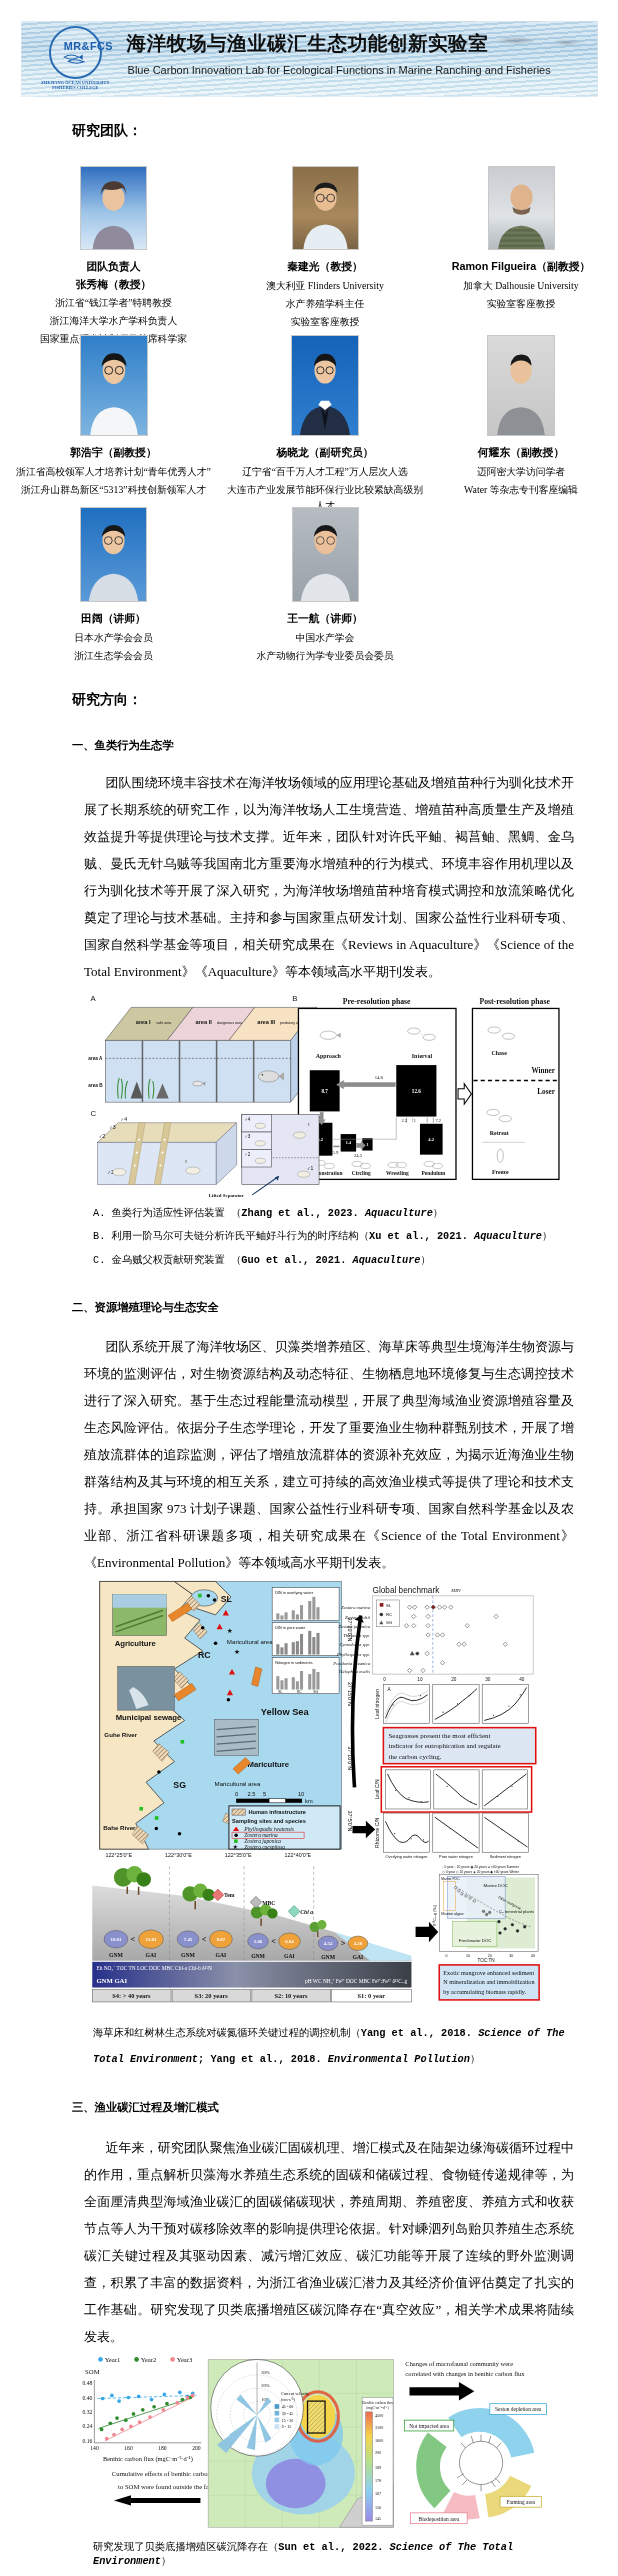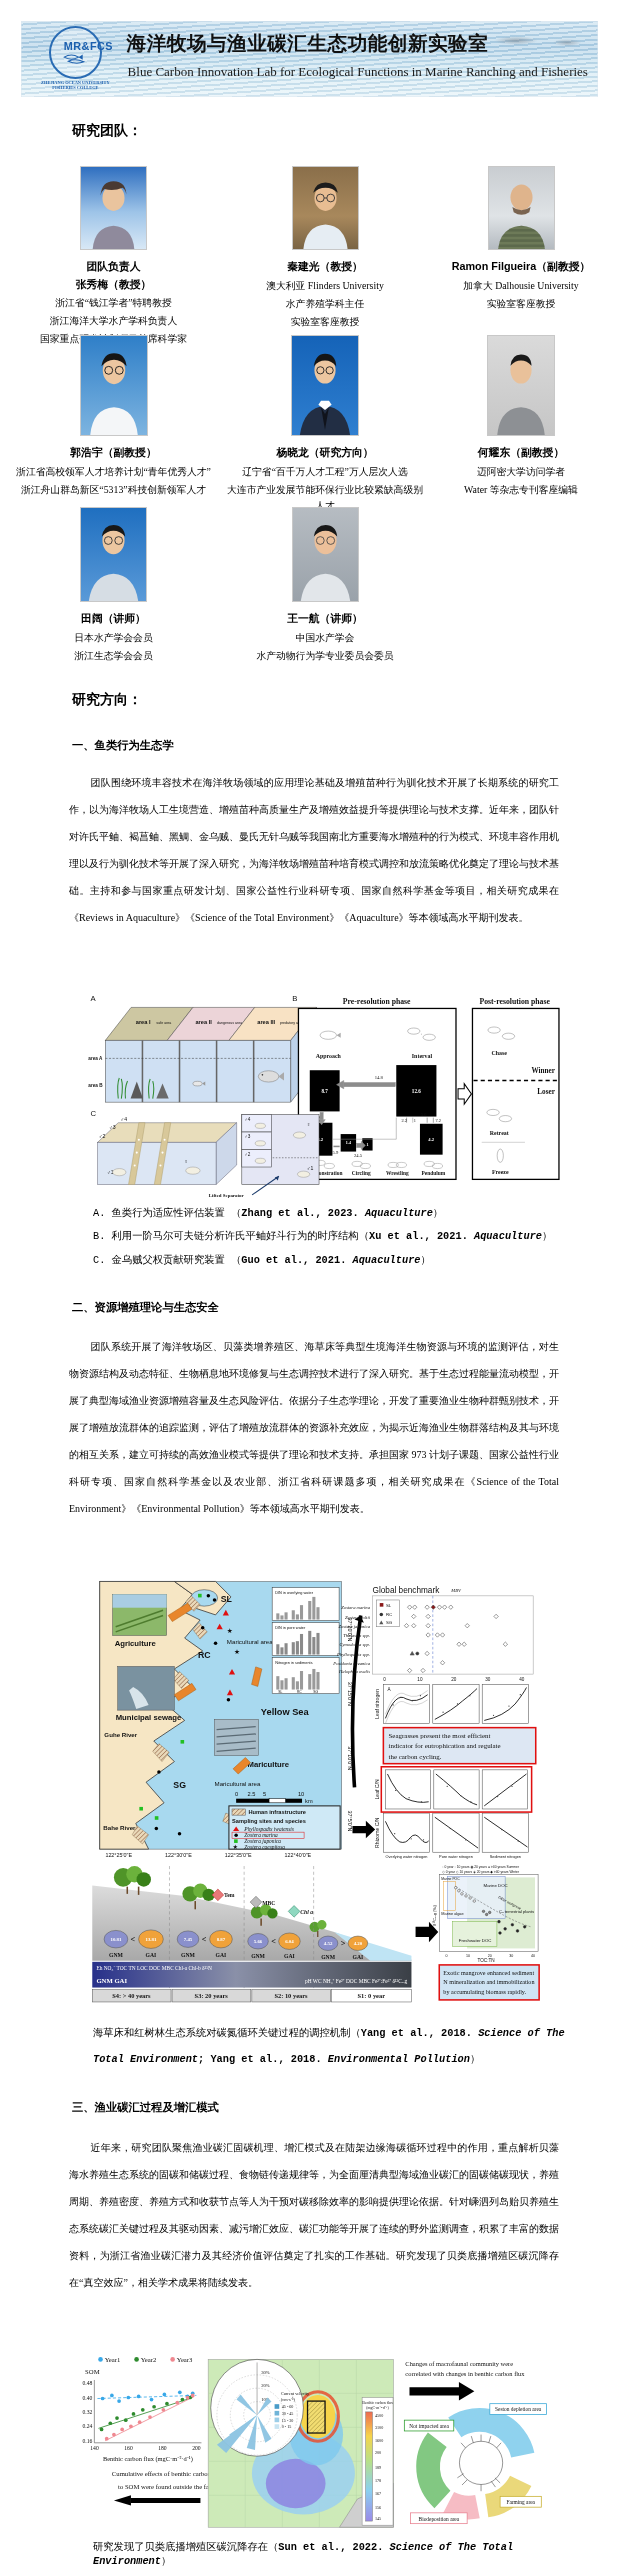--- a/index.html
+++ b/index.html
@@ -16,21 +16,21 @@
       repeating-linear-gradient(176deg, rgba(255,255,255,.38) 0 2.6px, rgba(130,170,200,.22) 2.6px 4.6px),
       linear-gradient(#c6dfef 0%, #aed0e6 35%, #cfe7f2 65%, #e3f2f8 100%);
     box-shadow:0 0 0 0.5px #dde8ef inset;}
   .logo-wrap{left:11.3px;top:3.1px;width:87px;text-align:center;}
   .logo-ring{margin:2.1px auto 1px auto;width:49px;height:49px;border:2.1px solid #2a6cb4;border-radius:50%;
     background:rgba(255,255,255,.25);display:flex;flex-direction:column;align-items:center;justify-content:center;}
   .logo-acr{color:#1b5fae;font-weight:bold;font-size:10.8px;letter-spacing:0.5px;padding-left:26px;}
   .logo-sub{color:#1b5fae;font-family:"Liberation Serif",serif;font-weight:bold;font-size:4.4px;line-height:5.7px;}
   .banner-zh{left:106px;top:9.3px;font-size:19.6px;font-weight:bold;color:#101010;letter-spacing:0.5px;
     font-family:"Liberation Sans",sans-serif;}
-  .banner-en{left:107px;top:43px;font-size:13px;color:#1a1a1a;font-family:Liberation Serif, serif;}
+  .banner-en{left:107px;top:43px;font-size:11px;color:#1a1a1a;font-family:Liberation Sans, sans-serif;}
 
   
   .h-big{font-size:14px;font-weight:bold;}
   .h-dir{font-size:11.3px;font-weight:bold;}
 
   
   .trow{left:0;width:496px;display:grid;grid-template-columns:227px 196px 196px;}
   .member{display:flex;flex-direction:column;align-items:center;}
   .photo{position:relative;overflow:hidden;border:0.5px solid #c8c8c8;}
   .ph-r1{width:65px;height:82px;} .ph-r2{width:66px;height:99px;} .ph-r3{width:65px;height:93px;}
@@ -41,21 +41,21 @@
   .m3{background:linear-gradient(#2f7fc8,#7db4e0);}
   .m4{background:linear-gradient(#1563b8,#2f7fd0);}
   .m5{background:linear-gradient(#dadada,#c6c6c6);}
   .m6{background:linear-gradient(#1f6fc0,#5a9ad8);}
   .m7{background:linear-gradient(#efedea,#dcdad6);}
   .m8{background:linear-gradient(#b6bcc2,#9aa2aa);}
   .mname{font-weight:bold;font-size:10.8px;line-height:17.5px;margin-top:8.2px;text-align:center;}
   .mdesc{font-family:"Liberation Serif",serif;font-size:9.8px;line-height:16px;text-align:center;margin-top:2.1px;}
 
   
-  .para{left:69px;width:490px;font-family:"Liberation Serif",serif;font-size:10px;line-height:27px;
+  .para{left:84px;width:490px;font-family:"Liberation Serif",serif;font-size:13px;line-height:27px;
         text-align:justify;text-indent:21.6px;}
   .cap{left:93px;width:495px;font-family:Liberation Mono, monospace;font-size:10.3px;}
   .cap .cite{font-weight:bold;} .cap .jr{font-weight:bold;font-style:italic;}
 
   
   figure{margin:0;padding:0;}
   svg text{font-family:"Liberation Serif",serif;fill:#111;}
   .sans{font-family:"Liberation Sans",sans-serif;}
   .w{fill:#fff;} .it{font-style:italic;}
 </style>
@@ -154,21 +154,21 @@
         <svg class="avatar" viewBox="0 0 100 150" preserveAspectRatio="none">
           <path d="M12,150 q6,-42 38,-44 q32,2 38,44 z" fill="#222e44"></path>
           <path d="M44,108 l6,10 l6,-10 l-6,34 z" fill="#10131c"></path>
           <path d="M40,104 l10,8 l10,-8 l-4,-6 l-12,0 z" fill="#fff"></path>
           <ellipse cx="50" cy="52" rx="16" ry="20" fill="#ecc6a0"></ellipse>
           <path d="M33,46 q3,-19 17,-19 q16,0 17,19 q-7,-9 -17,-9 q-10,0 -17,9 z" fill="#151515"></path>
           <circle cx="43" cy="52" r="5.5" fill="none" stroke="#222" stroke-width="1.4"></circle>
           <circle cx="57" cy="52" r="5.5" fill="none" stroke="#222" stroke-width="1.4"></circle>
         </svg>
       </div>
-      <div class="mname">杨晓龙（研究方向）</div>
+      <div class="mname">杨晓龙（副研究员）</div>
       <div class="mdesc">辽宁省“百千万人才工程”万人层次人选</div>
       <div class="mdesc">大连市产业发展节能环保行业比较紧缺高级别人才</div>
     </div>
     <div class="member">
       <div class="photo ph-r2 m5">
         <svg class="avatar" viewBox="0 0 100 150" preserveAspectRatio="none">
           <path d="M14,150 q4,-40 36,-42 q32,2 36,42 z" fill="#8d9094"></path>
           <ellipse cx="50" cy="52" rx="16" ry="20" fill="#e9c19a"></ellipse>
           <path d="M34,45 q2,-17 16,-17 q15,0 16,17 q-7,-8 -16,-8 q-9,0 -16,8 z" fill="#1a1a1a"></path>
         </svg>

